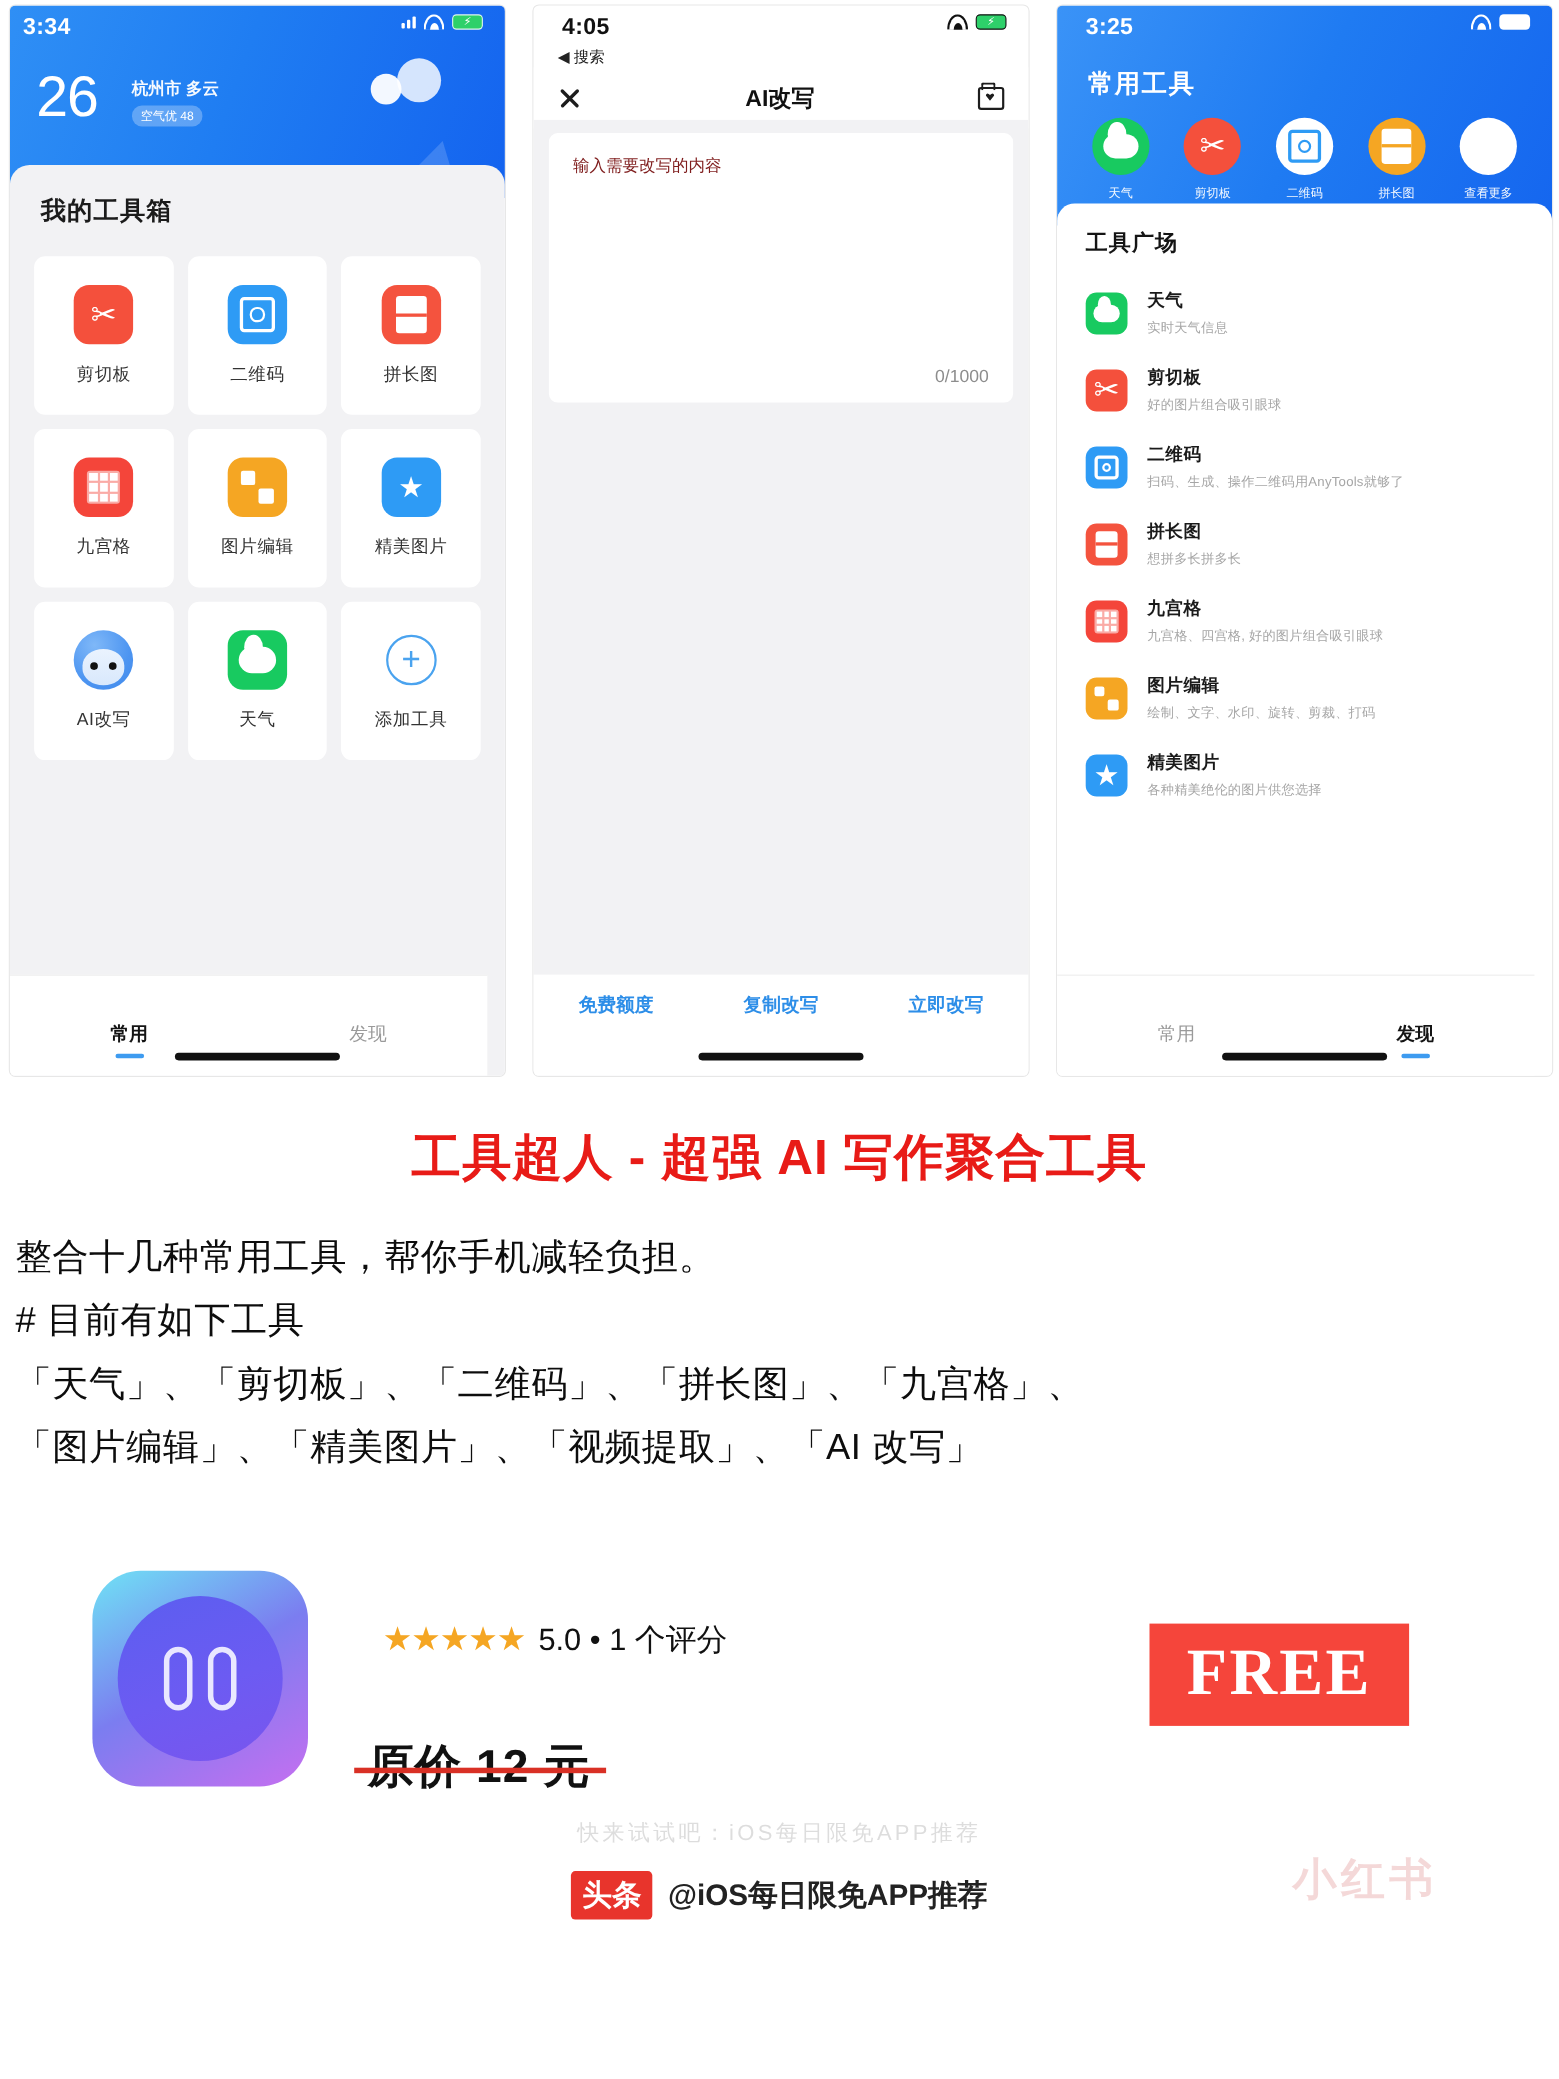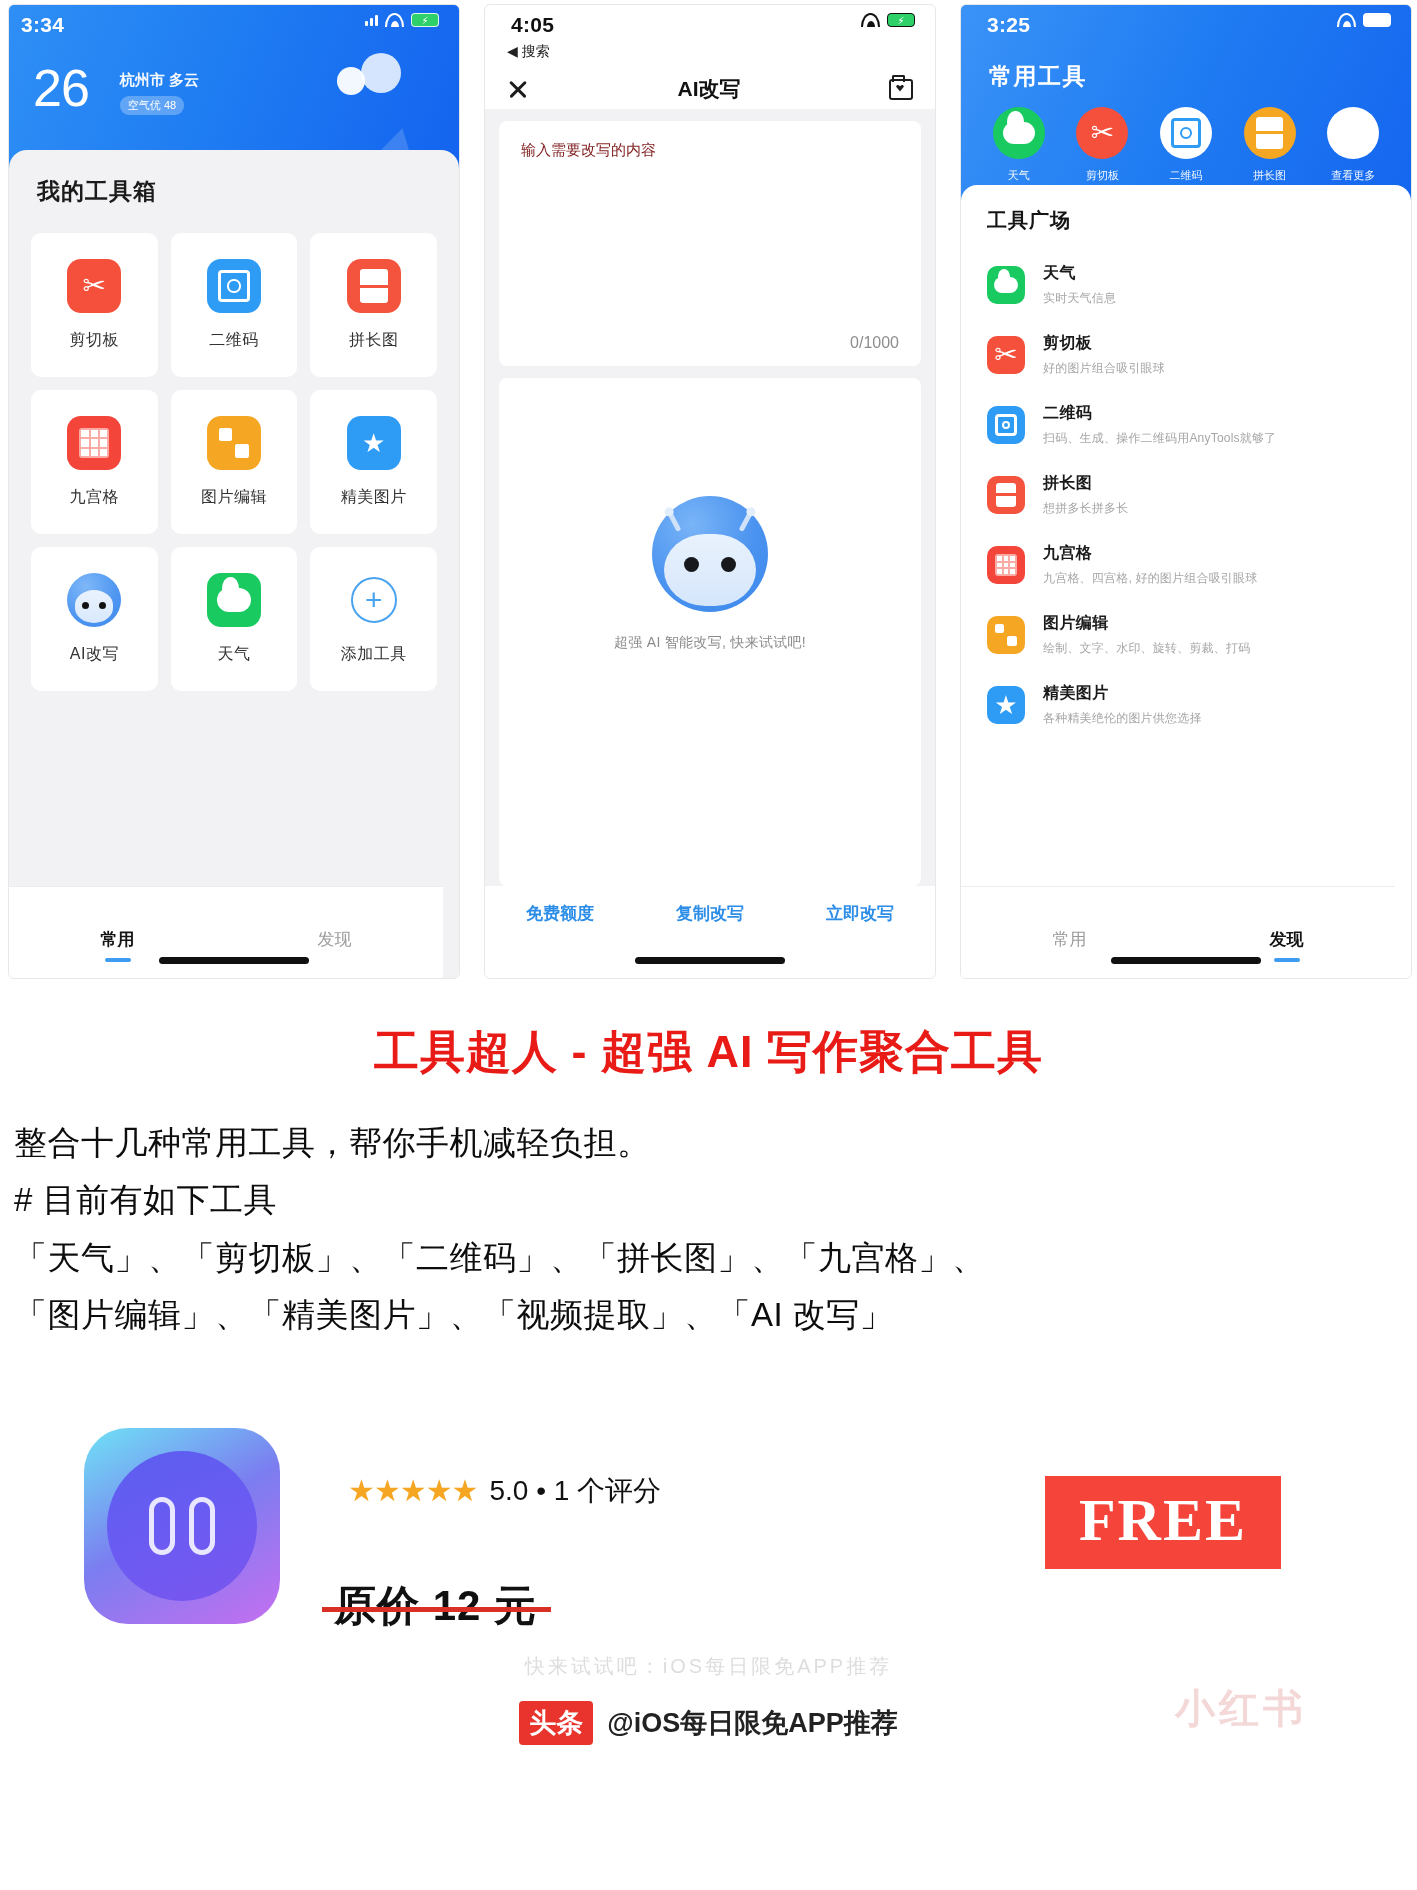--- a/index.html
+++ b/index.html
@@ -437,30 +437,20 @@
       <div class="ttl">AI改写</div>
       <div class="foldericon"></div>
     </div>
 
     <div class="p2-body">
       <div class="p2-input">
         <div class="p2-ph">输入需要改写的内容</div>
         <div class="p2-count">0/1000</div>
       </div>
 
-      <div class="p2-result">
-        <div class="robot">
-          <div class="ant l"></div>
-            <div class="ant r"></div>
-          <div class="face"></div>
-          <div class="eye l"></div>
-            <div class="eye r"></div>
-        </div>
-        <div class="p2-hint">超强 AI 智能改写, 快来试试吧!</div>
-      </div>
     </div>
 
     <div class="p2-actions" id="p2acts">
         <div class="act">免费额度</div>
         <div class="act">复制改写</div>
         <div class="act">立即改写</div>
       </div>
     <div class="homebar"></div>
   </div>
 

